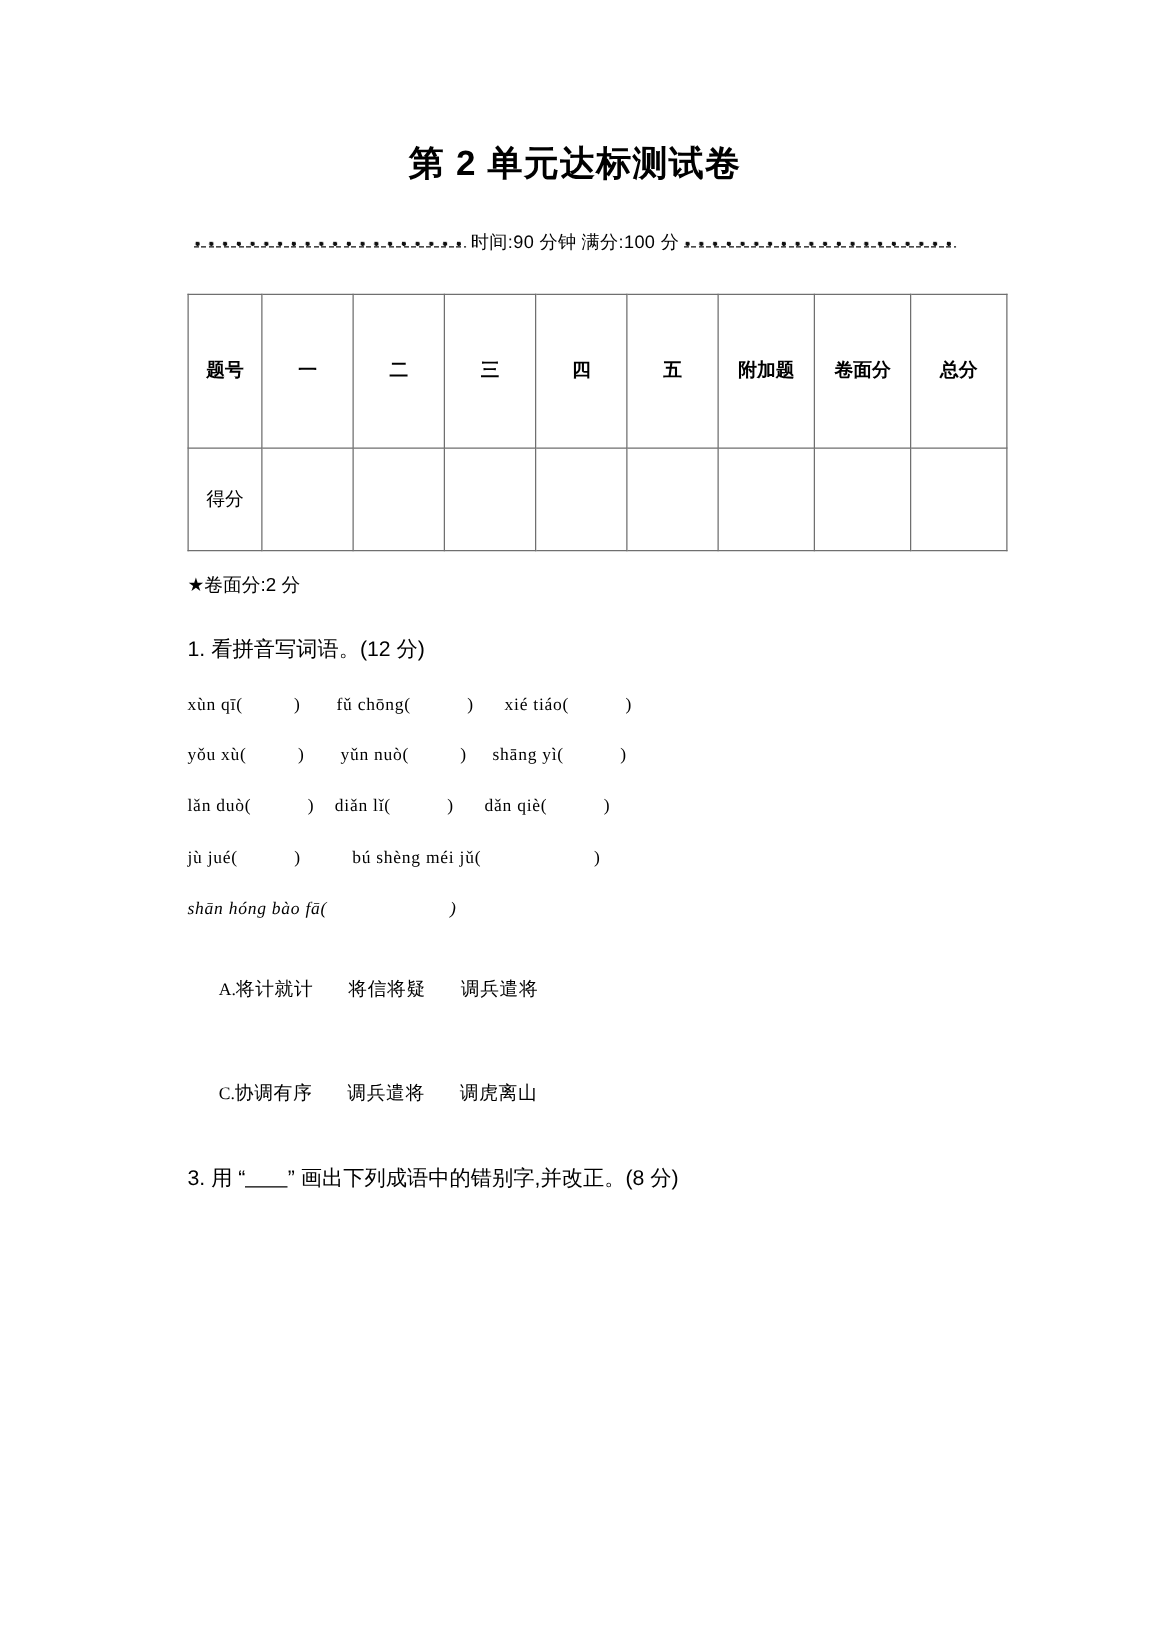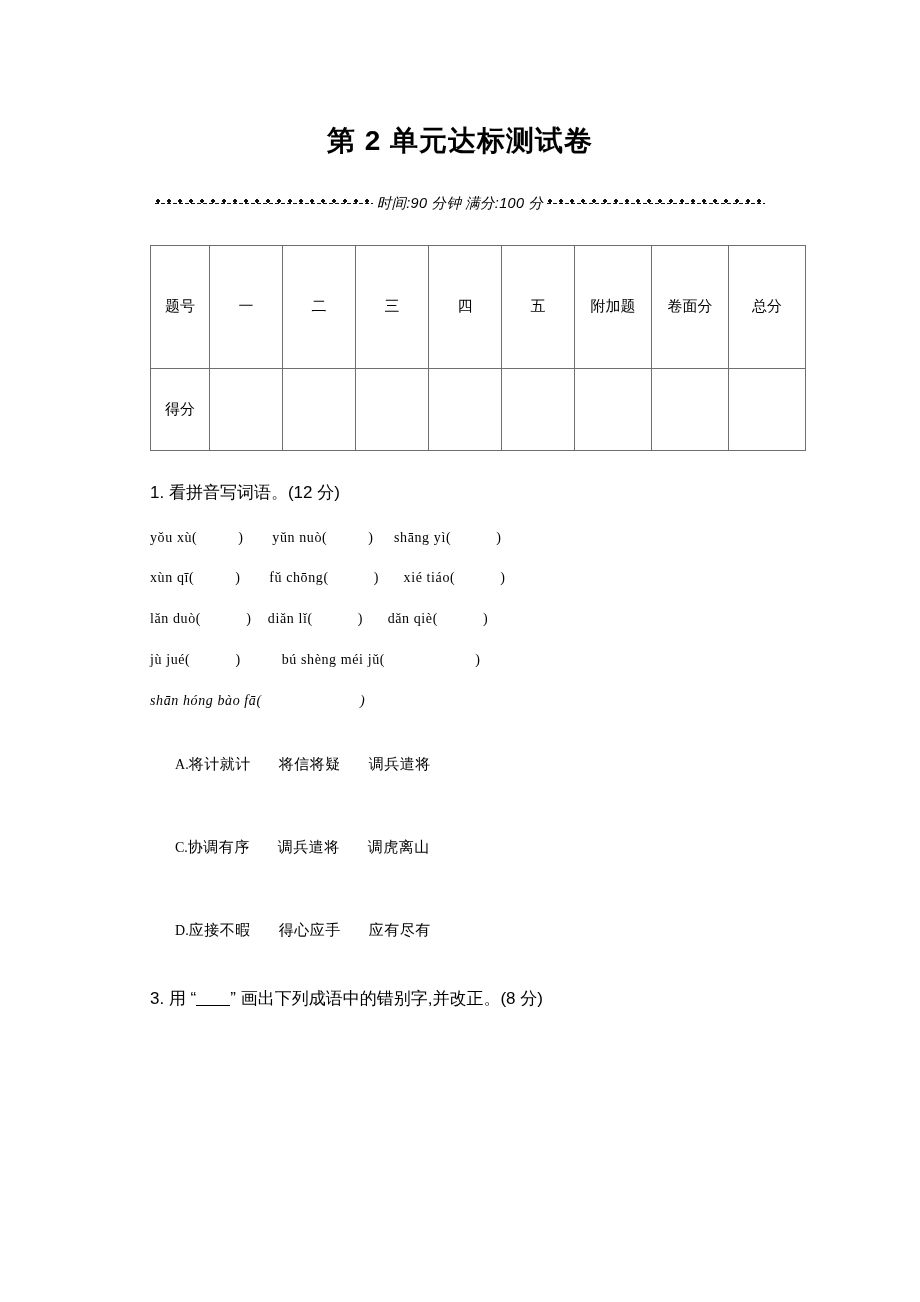--- a/index.html
+++ b/index.html
@@ -15,43 +15,42 @@
     color: #000000;
     overflow: hidden;
   }
 
   .page {
     position: absolute;
     left: 0; top: 0;
     width: 920px;
     height: 1053px;
     box-sizing: border-box;
-    padding: 14px 150px 0 150px;
+    padding: 4px 150px 0 150px;
   }
 
   
   .doc-title {
     text-align: center;
     font-size: 28px;
     font-weight: 700;
     letter-spacing: 1px;
     margin: 0;
     padding-top: 110px;
     line-height: 1.2;
     font-family: "Liberation Sans", "DejaVu Sans", sans-serif;
   }
 
   
   .meta-row {
     display: flex;
-    align-items: center;
+    align-items: flex-end;
     justify-content: center;
     margin-top: 36px;
     gap: 4px;
-    font-style: italic;
   }
   .ornament {
     flex: 0 0 auto;
     width: 218px;
     height: 12px;
     position: relative;
     overflow: hidden;
   }
   .ornament::before {
     content: "";
@@ -86,21 +85,21 @@
     border-collapse: collapse;
     table-layout: fixed;
   }
   .score-table td {
     border: 1px solid #6f6f6f;
     text-align: center;
     vertical-align: middle;
     font-size: 15px;
     padding: 0;
   }
-  .score-table tr.head-row td { height: 122px; }
+  .score-table tr.head-row td { height: 122px; font-weight: bold; }
   .score-table tr.value-row td { height: 81px; }
   .col-label { width: 58px; }
   .col-num { width: 72px; }
   .col-extra { width: 76px; }
 
   
   .note-line {
     margin-top: 18px;
     font-size: 15px;
   }
@@ -181,42 +180,40 @@
         <td class="col-num"></td>
         <td class="col-num"></td>
         <td class="col-num"></td>
         <td class="col-extra"></td>
         <td class="col-extra"></td>
         <td class="col-extra"></td>
       </tr>
     </tbody>
   </table>
 
+  <div class="note-line">★卷面分:2 分</div>
 
 
   <div class="q-line">1. 看拼音写词语。(12 分)</div>
 
   <div class="pinyin-block">
+    <div class="pinyin-row">xùn qī(          )       fǔ chōng(           )      xié tiáo(           )</div>
     <div class="pinyin-row">yǒu xù(          )       yǔn nuò(          )     shāng yì(           )</div>
-    <div class="pinyin-row">xùn qī(          )       fǔ chōng(           )      xié tiáo(           )</div>
     <div class="pinyin-row">lǎn duò(           )    diǎn lǐ(           )      dǎn qiè(           )</div>
     <div class="pinyin-row">jù jué(           )          bú shèng méi jǔ(                      )</div>
     <div class="pinyin-row">shān hóng bào fā(                        )</div>
   </div>
 
 
   <div class="choices">
     <div class="choice">
       <span class="opt-letter">A.</span><span class="opt-items">将计就计      将信将疑      调兵遣将</span>
     </div>
     <div class="choice">
       <span class="opt-letter">C.</span><span class="opt-items">协调有序      调兵遣将      调虎离山</span>
     </div>
-    <div class="choice">
-      <span class="opt-letter">D.</span><span class="opt-items">应接不暇      得心应手      应有尽有</span>
-    </div>
   </div>
 
   <div class="q-line">
     <span>3. 用 “</span><span class="blank-underline"></span><span>” 画出下列成语中的错别字,并改正。(8 分)</span>
   </div>
 
 </div>
 
 </body></html>

